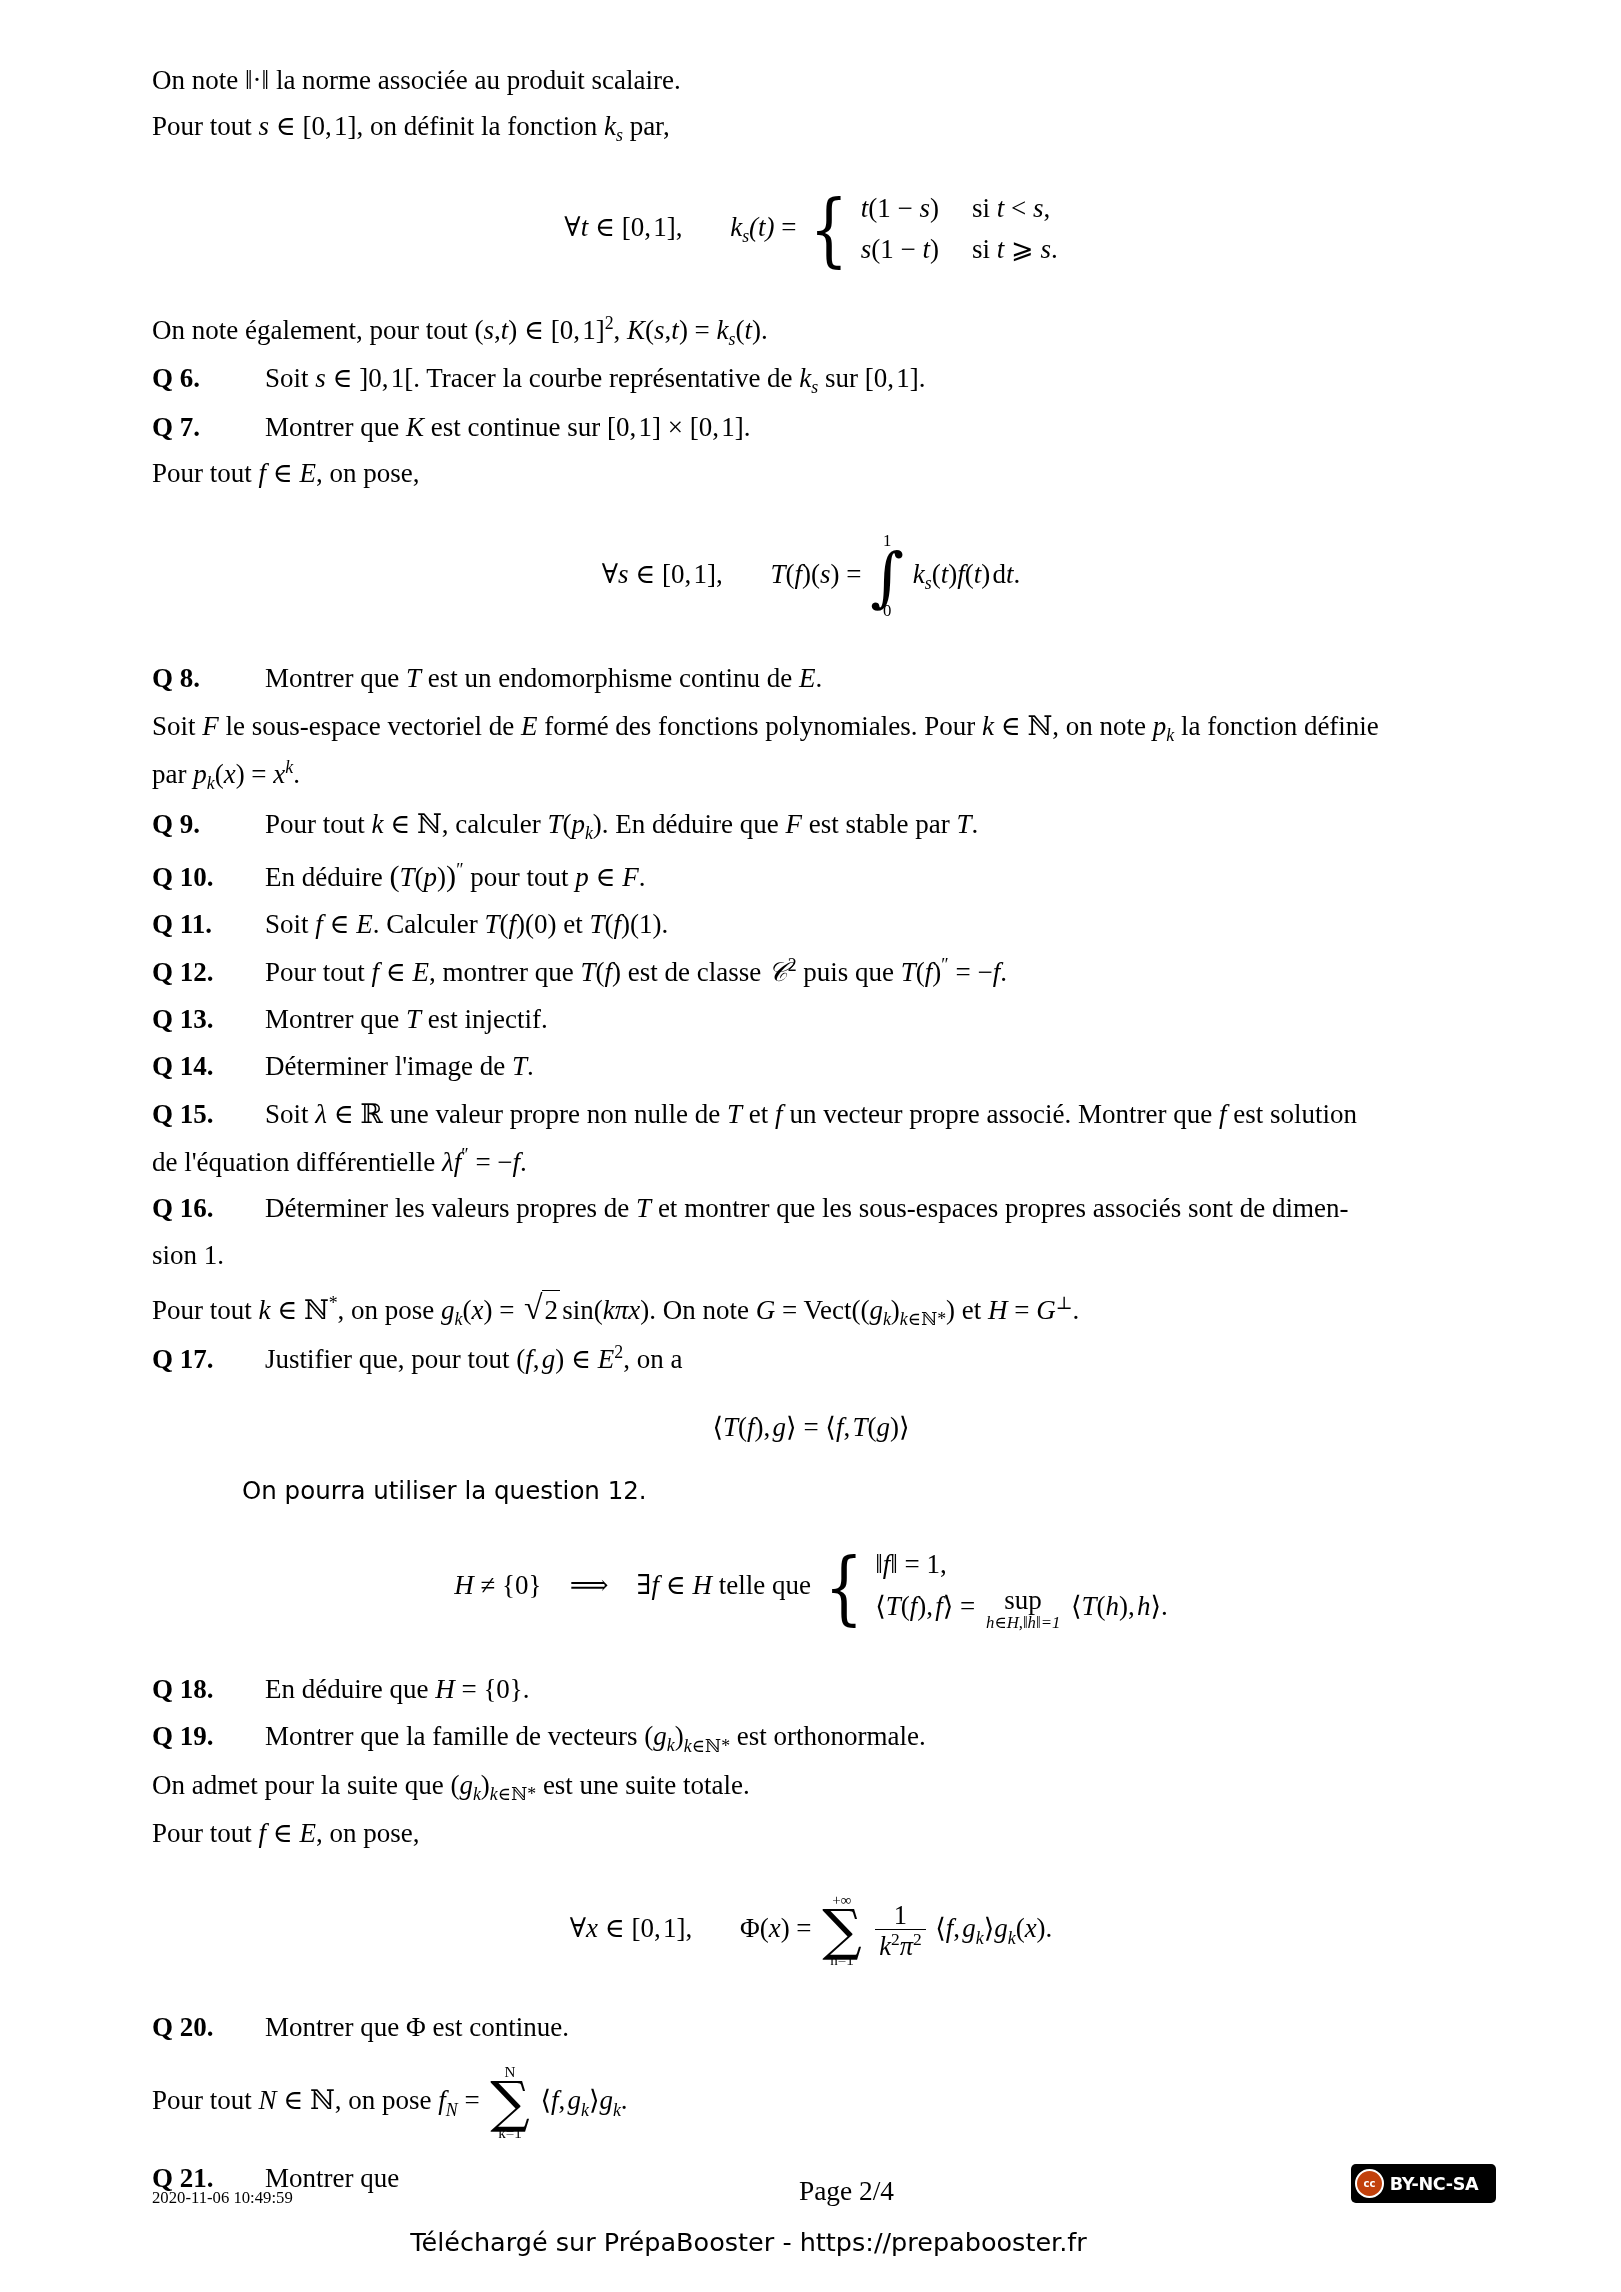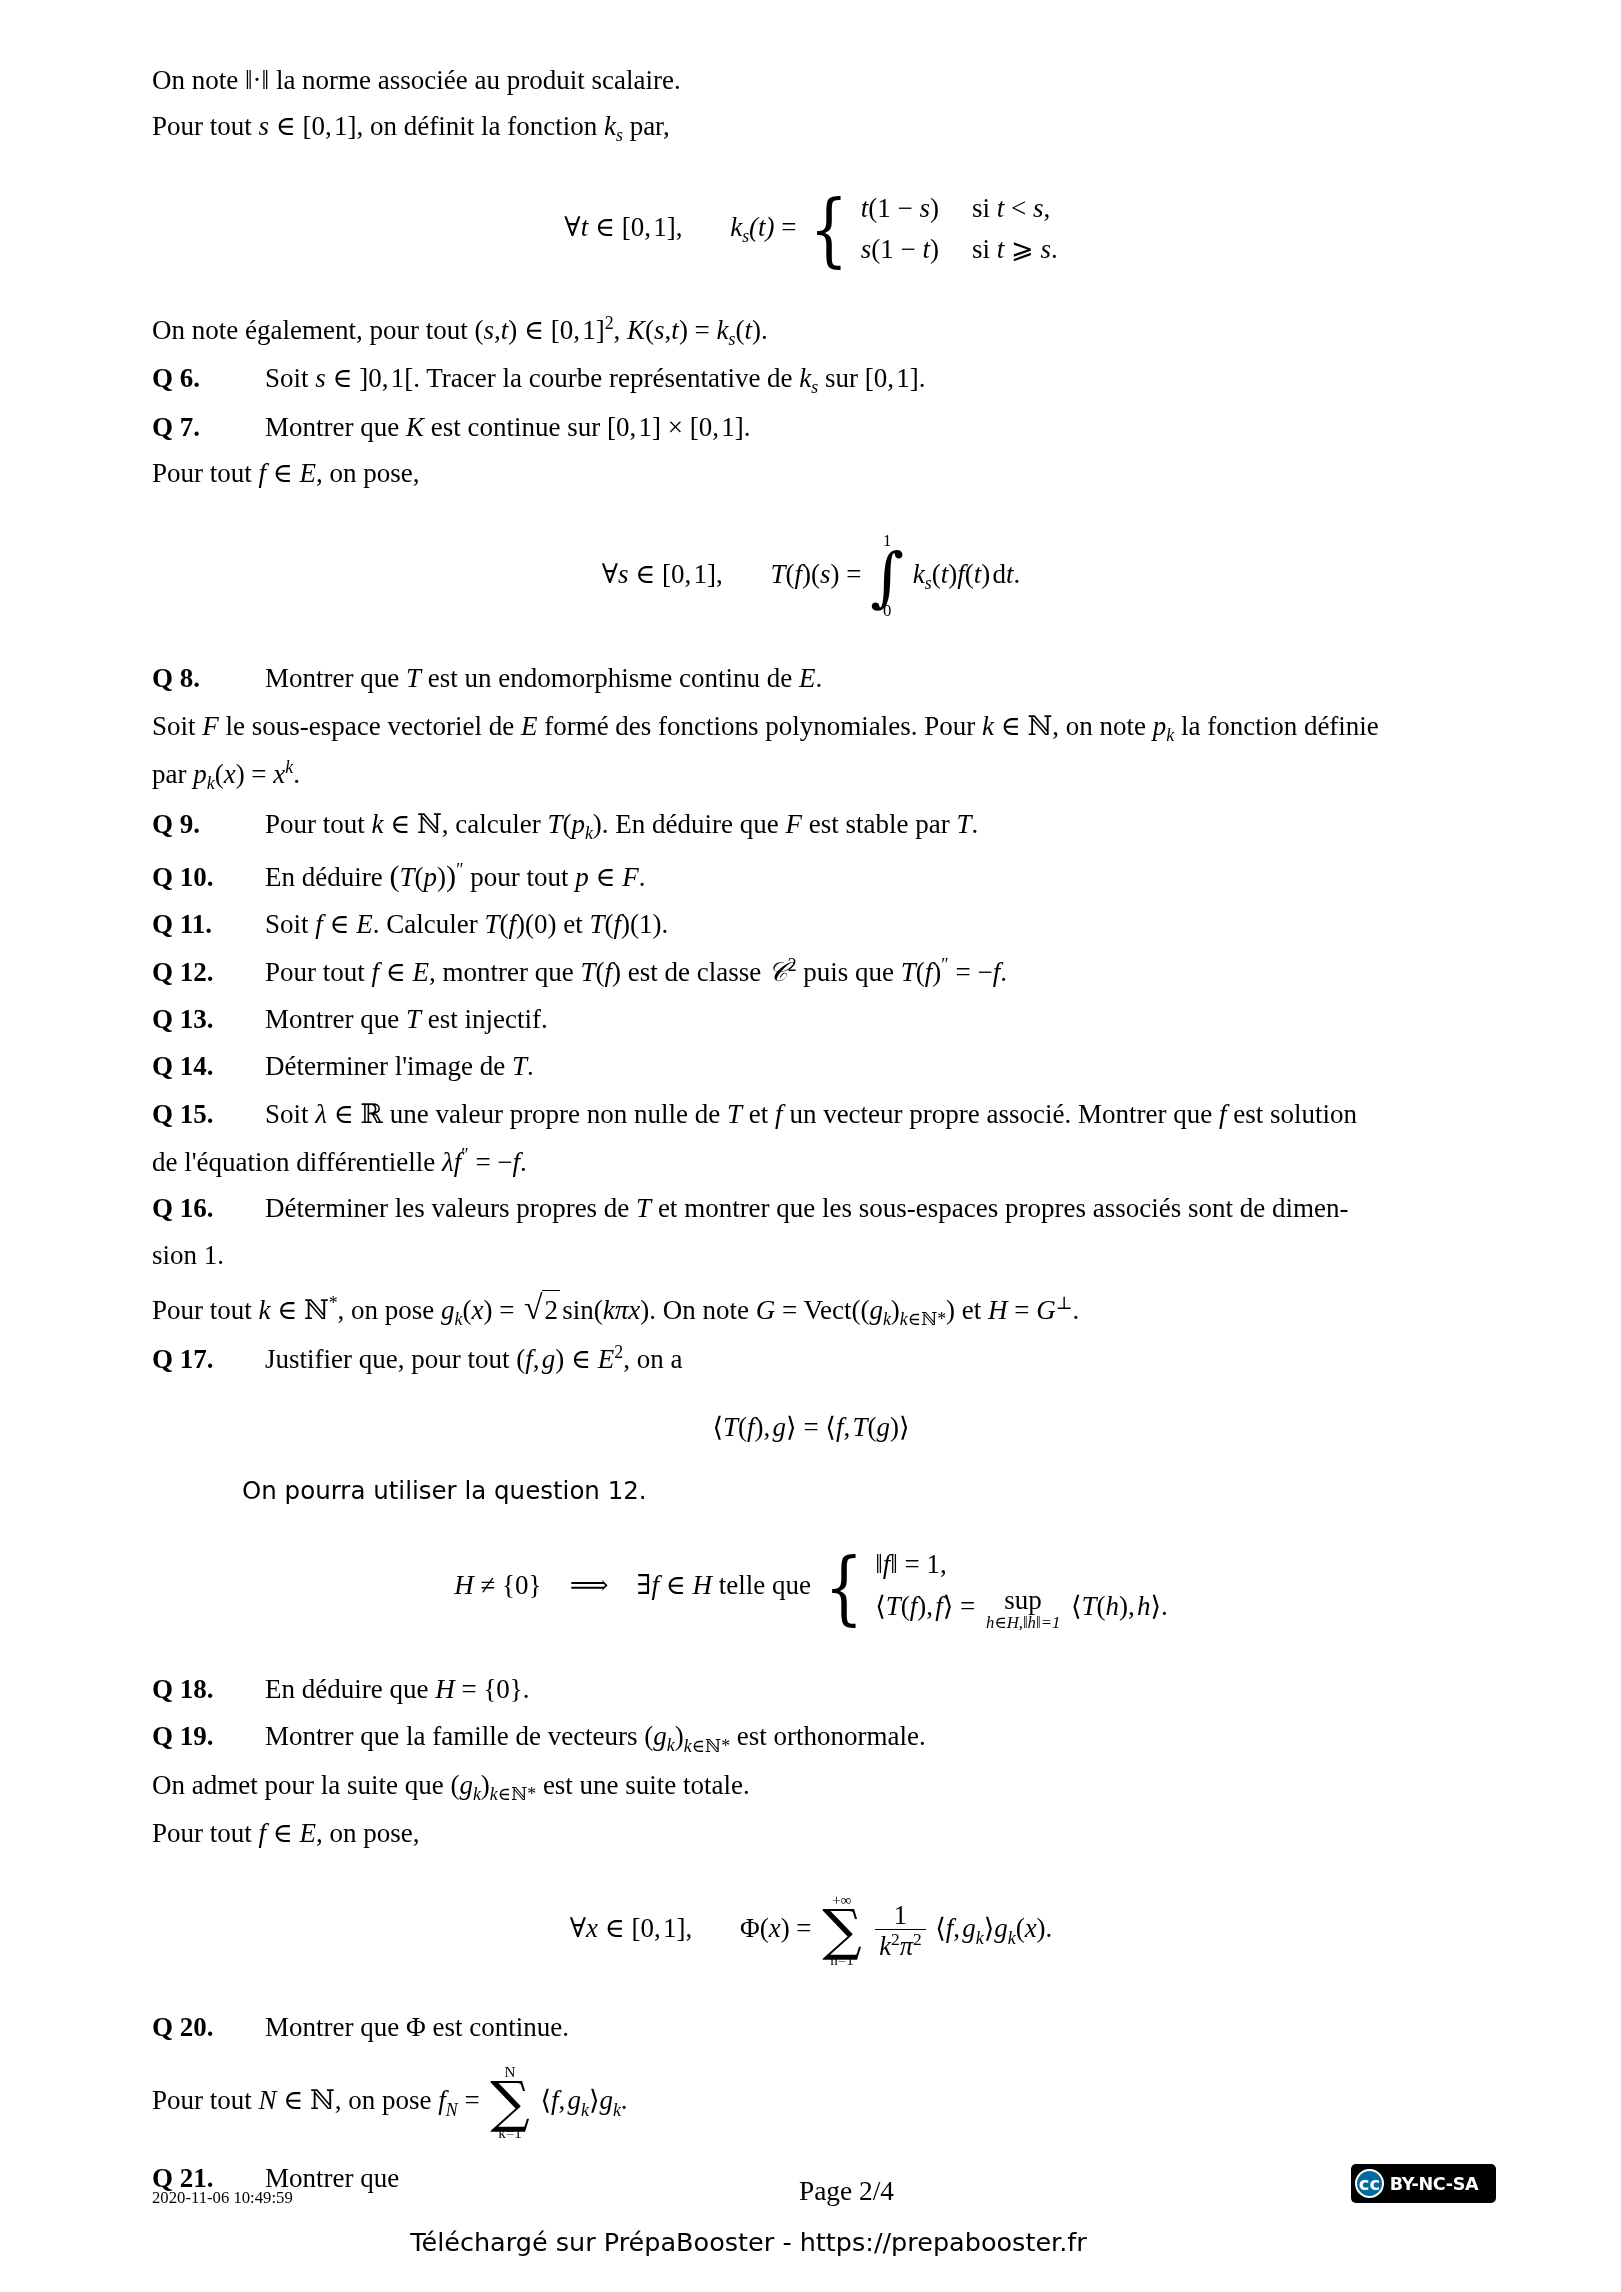--- a/index.html
+++ b/index.html
@@ -121,23 +121,23 @@
   }
   .cc-badge {
     position:absolute; left:1351px; top:27.4px;
     width:145px; height:39px;
     background:#000; border-radius:4.9px;
     display:flex; align-items:center;
     padding:0 3.9px; box-sizing:border-box;
   }
   .cc-circle {
     width:29px; height:29px; border-radius:50%;
-    background:#0369a1; border:2.4px solid #fff; color:#fff;
+    background:#c2410c; border:2.4px solid #fff; color:#fff;
     font-family:"DejaVu Sans","Liberation Sans",sans-serif;
-    font-size:18px; font-weight:bold;
+    font-size:10px; font-weight:bold;
     display:flex; align-items:center; justify-content:center;
     box-sizing:border-box; flex:0 0 auto;
   }
   .cc-text {
     color:#fff; font-family:"DejaVu Sans","Liberation Sans",sans-serif;
     font-size:17.6px; font-weight:bold; margin-left:5.9px; letter-spacing:-0.4px;
   }
   .sp { display:inline-block; width:41px; }
   .sp-sm { display:inline-block; width:21.6px; }
 </style>

